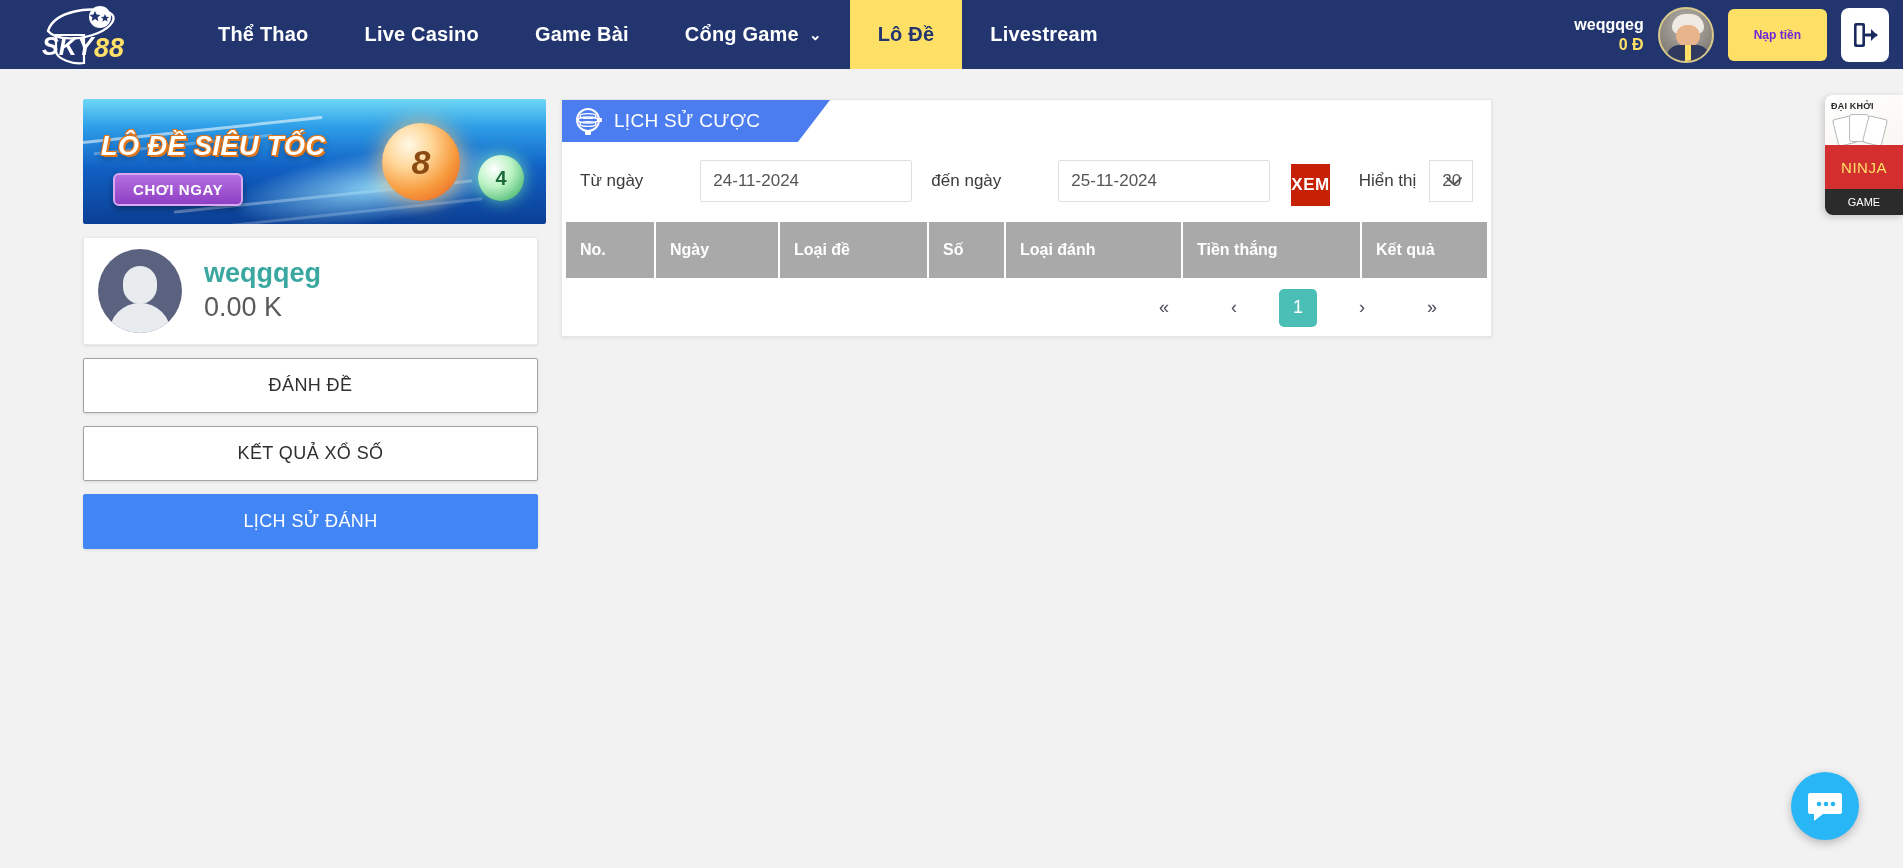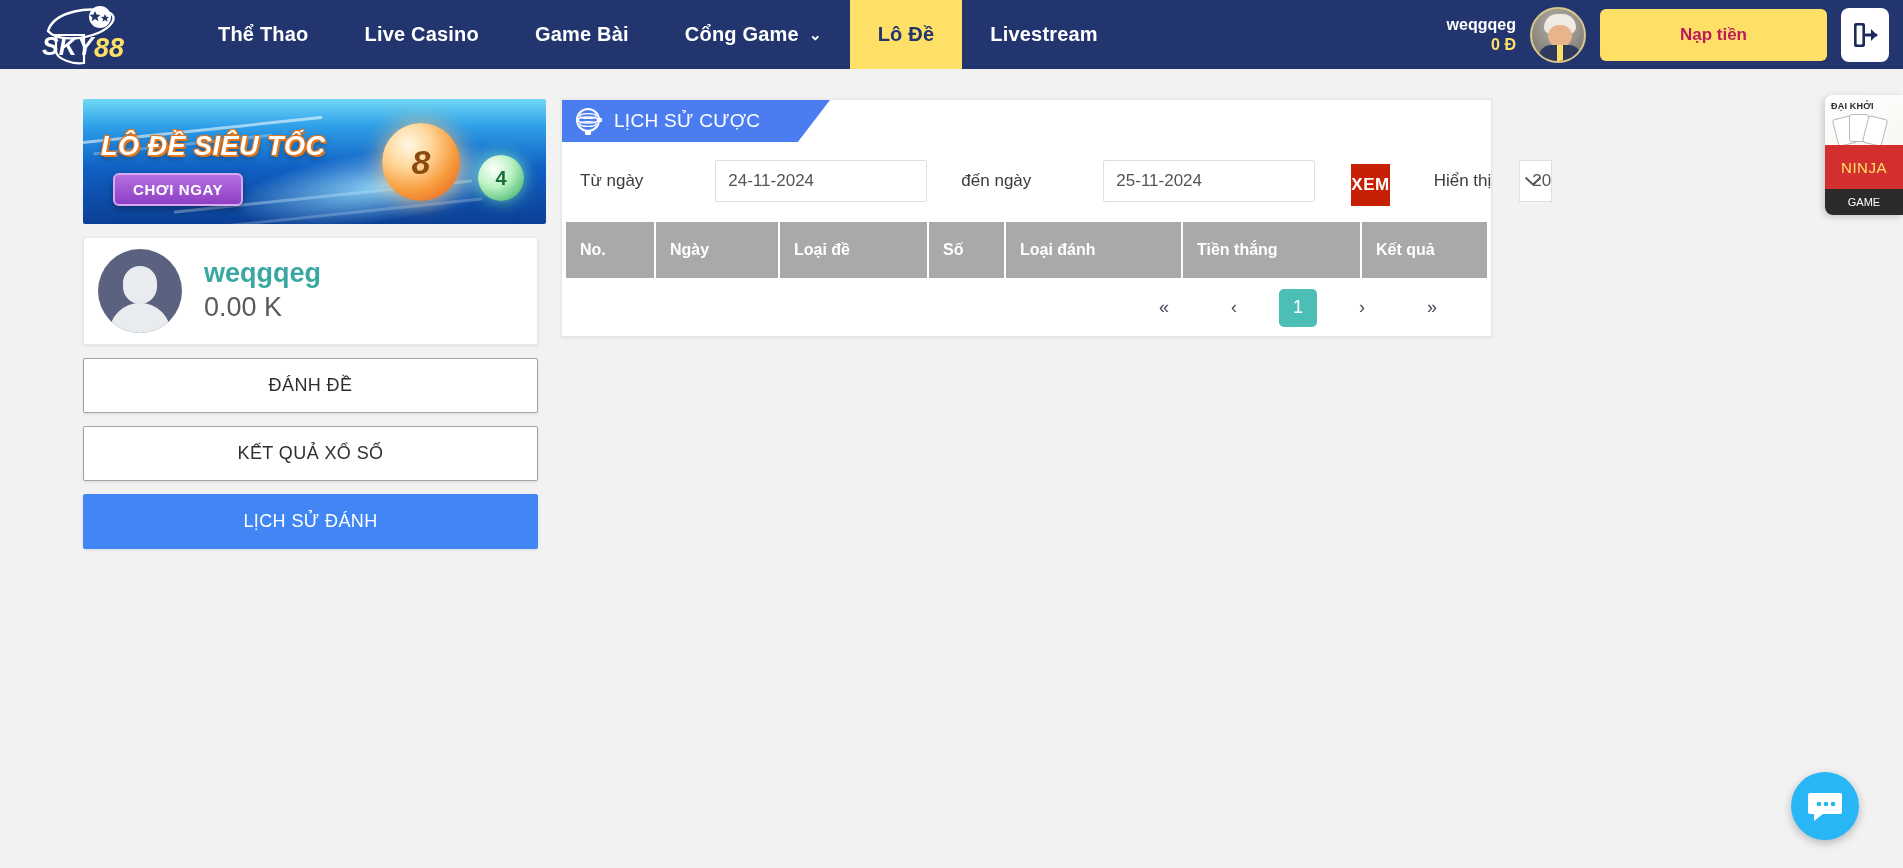--- a/index.html
+++ b/index.html
@@ -96,26 +96,26 @@
     width: 42px; height: 24px; border-radius: 12px 12px 0 0;
     background: #2f3a5e;
   }
   .avatar-hdr .tie {
     position: absolute; left: 25px; top: 36px;
     width: 6px; height: 16px;
     background: #ffe066;
   }
   .deposit-btn {
     background: #ffe066;
-    color: #be185d;
-    font-size: 17px; font-weight: bold;
+    color: #6d28d9;
+    font-size: 12px; font-weight: bold;
     border: none;
     border-radius: 6px;
     height: 52px;
-    padding: 0 80px;
+    padding: 0 26px;
     cursor: pointer;
     font-family: "Liberation Sans", sans-serif;
   }
   .logout-btn {
     background: #ffffff;
     border-radius: 8px;
     width: 48px; height: 54px;
     display: flex; align-items: center; justify-content: center;
     cursor: pointer;
     flex: 0 0 auto;
@@ -306,21 +306,21 @@
     letter-spacing: .3px;
     margin-left: 10px;
     white-space: nowrap;
   }
   .lotto-icon { flex: 0 0 auto; }
 
   .filter-bar {
     display: flex;
     align-items: center;
     padding: 14px 18px 16px 18px;
-    gap: 16px;
+    gap: 1px;
   }
   .fl-label {
     font-size: 17px; color: #3b3b3b;
     margin-right: 14px;
     white-space: nowrap;
   }
   .date-input {
     width: 212px; height: 42px;
     border: 1px solid #dfdfdf;
     border-radius: 2px;

